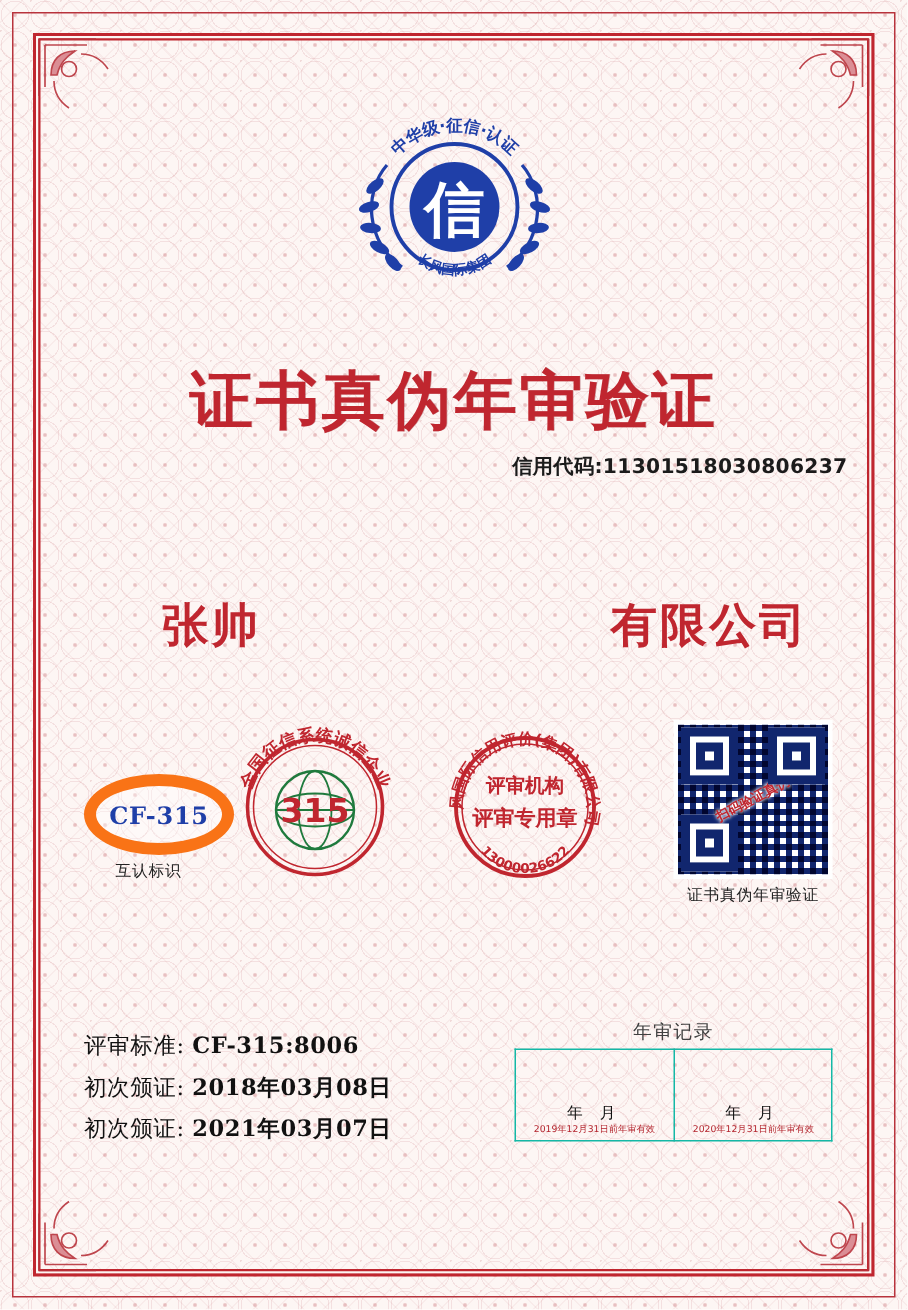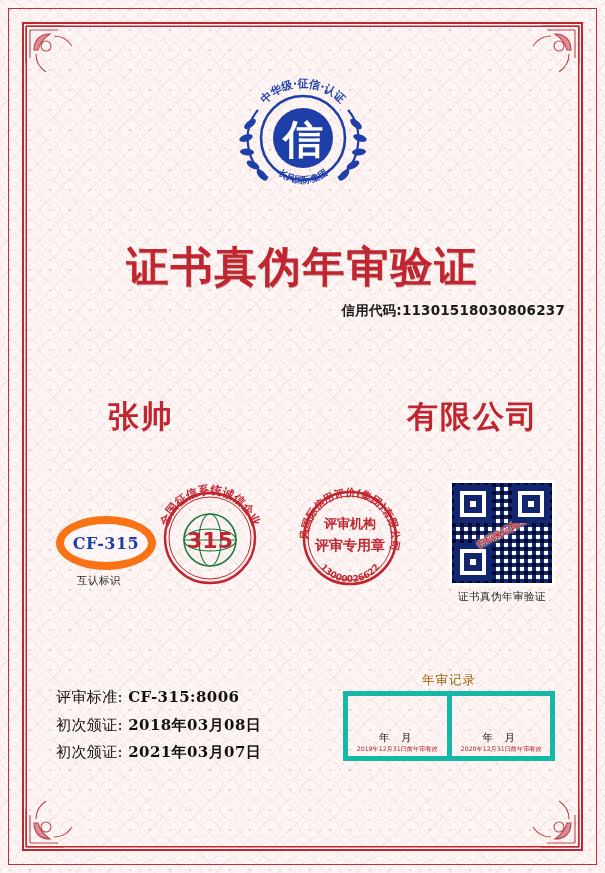--- a/index.html
+++ b/index.html
@@ -254,31 +254,31 @@
   .annual-box {
     position: absolute;
     right: 16px;
     bottom: 78px;
     width: 212px;
   }
   .annual-title {
     text-align: center;
     font-family: "DejaVu Sans", sans-serif;
     font-size: 12.5px;
-    color: #a16207;
+    color: #404040;
     margin-bottom: 2px;
     letter-spacing: 1px;
   }
   .annual-table {
     width: 100%;
     border-collapse: collapse;
     table-layout: fixed;
   }
   .annual-table td {
-    border: 5px solid #14b8a6;
+    border: 1px solid #14b8a6;
     height: 58px;
     vertical-align: bottom;
     text-align: center;
     padding: 0 0 2px 0;
   }
   .cell-ym {
     font-family: "DejaVu Sans", sans-serif;
     font-size: 10.5px;
     color: #111;
     letter-spacing: 4px;

